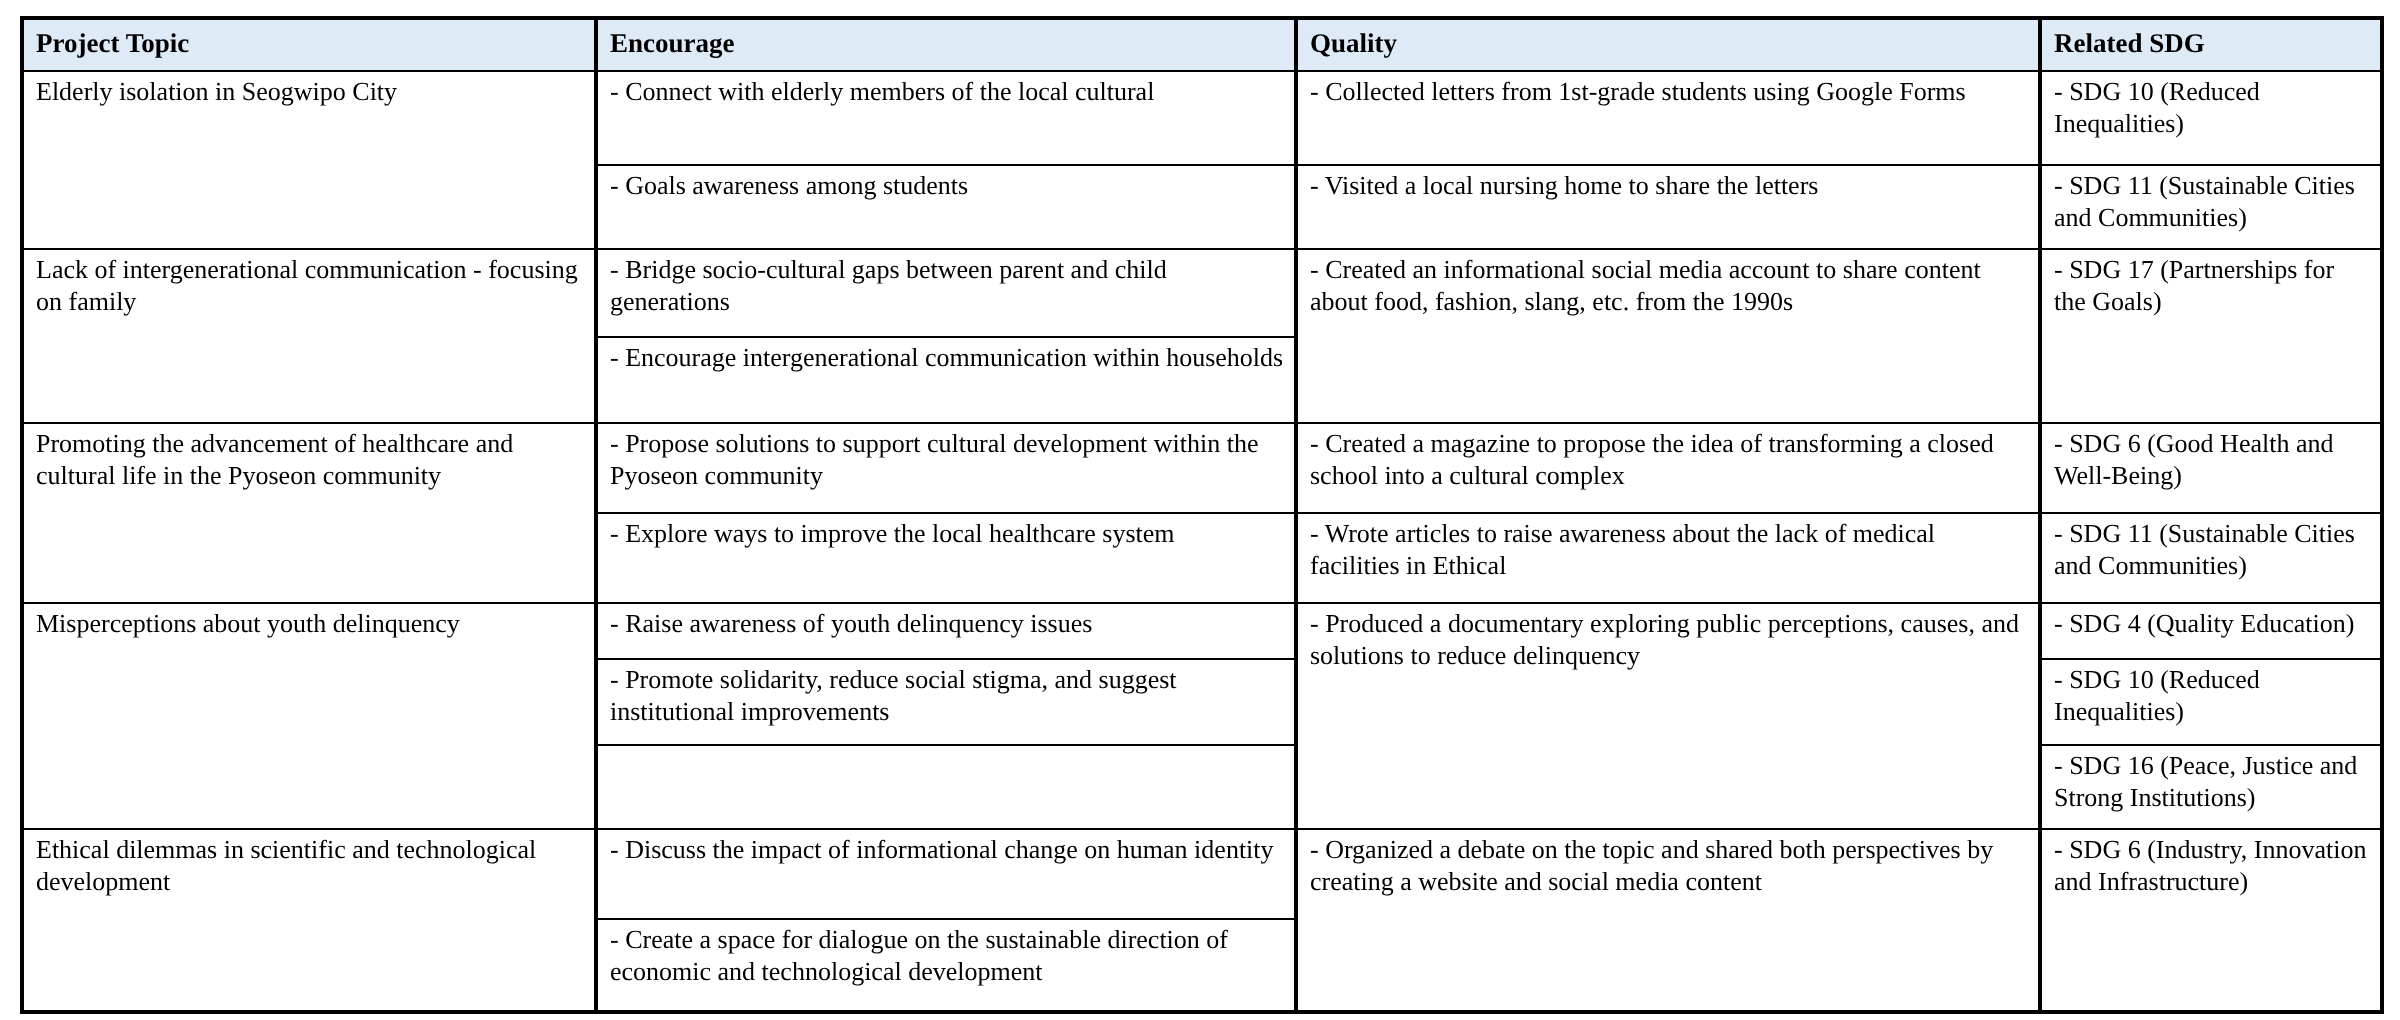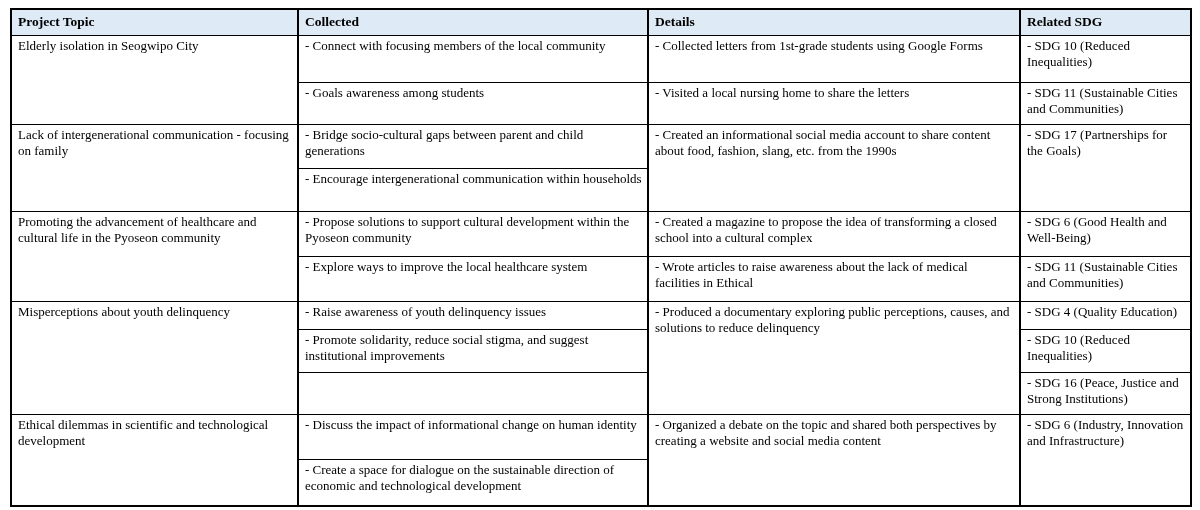--- a/index.html
+++ b/index.html
@@ -50,30 +50,30 @@
 <table class="doc-table">
   <colgroup>
     <col style="width:287px">
     <col style="width:350px">
     <col style="width:372px">
     <col style="width:171px">
   </colgroup>
   <thead>
     <tr style="height:23px">
       <th>Project Topic</th>
-      <th>Collected</th>
-      <th>Details</th>
+      <th>Encourage</th>
+      <th>Quality</th>
       <th>Related SDG</th>
     </tr>
   </thead>
   <tbody>
 
     <tr style="height:47px">
       <td rowspan="2">Elderly isolation in Seogwipo City</td>
-      <td>- Connect with focusing members of the local community</td>
+      <td>- Connect with elderly members of the local cultural</td>
       <td>- Collected letters from 1st-grade students using Google Forms</td>
       <td>- SDG 10 (Reduced Inequalities)</td>
     </tr>
     <tr style="height:42px">
       <td>- Goals awareness among students</td>
       <td>- Visited a local nursing home to share the letters</td>
       <td>- SDG 11 (Sustainable Cities and Communities)</td>
     </tr>
 
     <tr style="height:44px">

